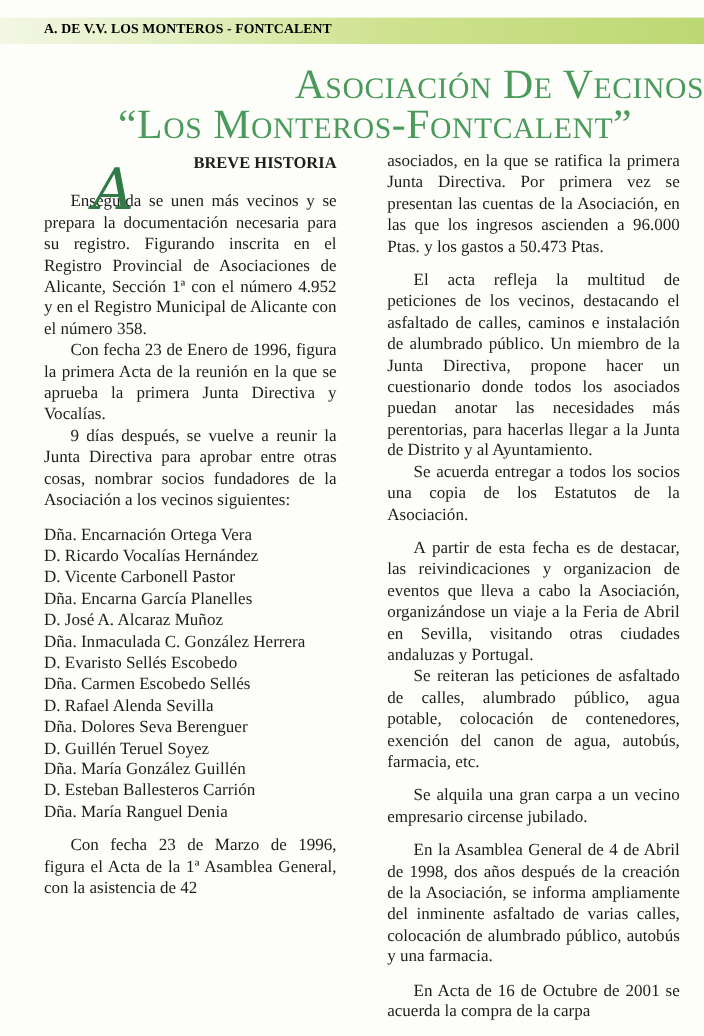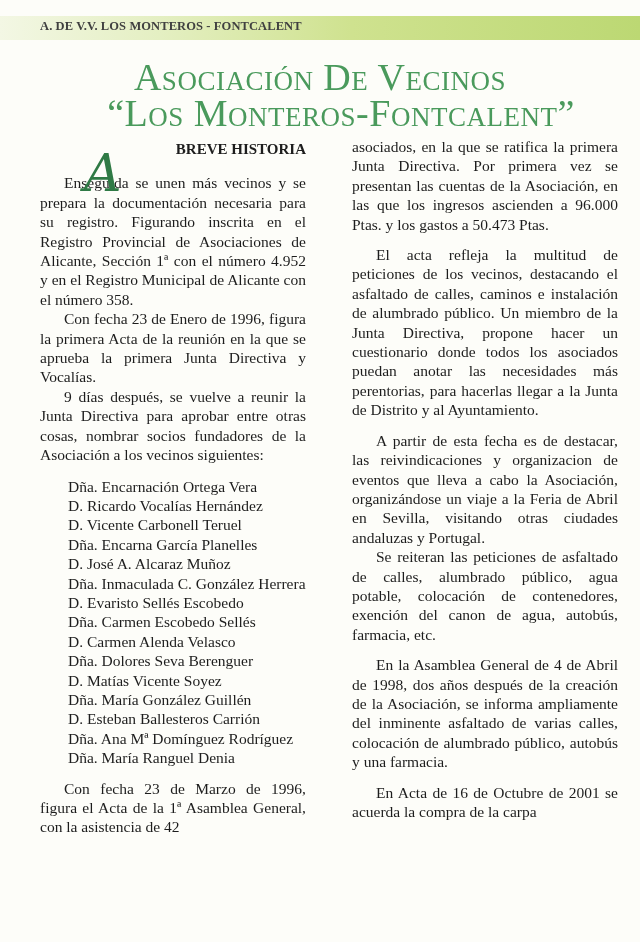--- a/index.html
+++ b/index.html
@@ -9,84 +9,85 @@
       font-family: "Liberation Serif", "DejaVu Serif", serif;
       color: #1d1d1d;
       position: relative;
     }
     .header-bar {
       position: absolute; left: 0; top: 16px; width: 640px; height: 24px;
       background: linear-gradient(90deg, #f3f7e4 0%, #e4efc2 25%, #cfe28f 55%, #bcd873 100%);
     }
     .header-text {
       position: absolute; left: 40px; top: 19px;
-      font-size: 12.5px; font-weight: bold; color: #404040; letter-spacing: 0.1px;
+      font-size: 12.5px; font-weight: bold; color: #000000; letter-spacing: 0.1px;
     }
     .title {
       position: absolute; left: 0; width: 640px; text-align: center;
       color: #4a9a5c; font-variant: small-caps; font-size: 38px; line-height: 38px;
       letter-spacing: 0.5px;
     }
-    .title1 { top: 58px; }
+    .title1 { top: 58px; text-align: right; }
     .title2 { top: 94px; margin-left: 21px; }
     .col {
       position: absolute; top: 140px; font-size: 15.5px; line-height: 19.4px;
     }
     .col-left { left: 40px; width: 266px; }
     .col-right { left: 329px; width: 266px; top: 137px; margin-left: 23px; }
     .subhead {
       text-align: right; font-weight: bold; font-size: 15px; margin: 0 0 14px 0; padding-left: 8px;
     }
     p { margin: 0; text-align: justify; }
     .ind { text-indent: 24px; }
     .gap { margin-top: 11px; }
     .dropcap-line { padding-left: 96px; position: relative; margin-top: 4px; }
     .dropcap {
       position: absolute; left: 44px; top: -26px;
       font-family: "DejaVu Serif", serif; font-style: italic;
       font-size: 52px; color: #2f7a45; line-height: 52px;
     }
-    .list { margin-top: 12px; margin-left: 28px; }
+    .list { margin-top: 12px; }
     .list div { white-space: nowrap; }
   </style>
 </head>
 <body>
 
 <div class="header-bar"></div>
 <div class="header-text">A. DE V.V. LOS MONTEROS - FONTCALENT</div>
 
 <div class="title title1">Asociación De Vecinos</div>
 <div class="title title2">“Los Monteros-Fontcalent”</div>
 
 <div class="col col-left">
   <div class="subhead">BREVE HISTORIA</div>
   <p class="dropcap-line"><span class="dropcap">A</span></p>
   <p class="ind">Enseguida se unen más vecinos y se prepara la documentación necesaria para su registro. Figurando inscrita en el Registro Provincial de Asociaciones de Alicante, Sección 1ª con el número 4.952 y en el Registro Municipal de Alicante con el número 358.</p>
   <p class="ind">Con fecha 23 de Enero de 1996, figura la primera Acta de la reunión en la que se aprueba la primera Junta Directiva y Vocalías.</p>
   <p class="ind">9 días después, se vuelve a reunir la Junta Directiva para aprobar entre otras cosas, nombrar socios fundadores de la Asociación a los vecinos siguientes:</p>
   <div class="list">
     <div>Dña. Encarnación Ortega Vera</div>
     <div>D. Ricardo Vocalías Hernández</div>
-    <div>D. Vicente Carbonell Teruel</div>
+    <div>D. Vicente Carbonell Pastor</div>
     <div>Dña. Encarna García Planelles</div>
     <div>D. José A. Alcaraz Muñoz</div>
     <div>Dña. Inmaculada C. González Herrera</div>
     <div>D. Evaristo Sellés Escobedo</div>
     <div>Dña. Carmen Escobedo Sellés</div>
-    <div>D. Carmen Alenda Velasco</div>
+    <div>D. Rafael Alenda Sevilla</div>
     <div>Dña. Dolores Seva Berenguer</div>
-    <div>D. Matías Vicente Soyez</div>
+    <div>D. Guillén Teruel Soyez</div>
     <div>Dña. María González Guillén</div>
     <div>D. Esteban Ballesteros Carrión</div>
-    <div>Dña. Ana Mª Domínguez Rodríguez</div>
     <div>Dña. María Ranguel Denia</div>
   </div>
   <p class="ind gap">Con fecha 23 de Marzo de 1996, figura el Acta de la 1ª Asamblea General, con la asistencia de 42</p>
 </div>
 
 <div class="col col-right">
   <p>asociados, en la que se ratifica la primera  Junta Directiva. Por primera vez se presentan las cuentas de la Asociación, en las que los ingresos ascienden a  96.000  Ptas. y los gastos a  50.473 Ptas.</p>
   <p class="ind gap">El acta refleja la multitud de peticiones de los vecinos, destacando el asfaltado de calles, caminos e instalación de alumbrado público. Un miembro de la Junta Directiva, propone hacer un cuestionario donde todos los asociados puedan anotar las necesidades más perentorias, para hacerlas llegar a la Junta de Distrito y al Ayuntamiento.</p>
+  <p class="ind">Se acuerda entregar a todos los socios una copia de los Estatutos de la Asociación.</p>
   <p class="ind gap">A partir de esta fecha es de destacar, las reivindicaciones y organizacion de eventos que lleva  a cabo la Asociación, organizándose un viaje a la Feria de Abril en Sevilla, visitando otras ciudades andaluzas y Portugal.</p>
   <p class="ind">Se reiteran las peticiones de asfaltado de calles, alumbrado público, agua potable, colocación de contenedores,  exención del canon de agua, autobús, farmacia, etc.</p>
+  <p class="ind gap">Se alquila una gran carpa a un vecino empresario circense jubilado.</p>
   <p class="ind gap">En la Asamblea General de 4 de Abril de 1998, dos años después de la creación de la Asociación, se informa ampliamente del inminente asfaltado de varias calles, colocación de alumbrado público, autobús y una farmacia.</p>
   <p class="ind gap">En Acta de  16 de Octubre de 2001 se acuerda la compra de la carpa</p>
 </div>
 
 </body></html>

